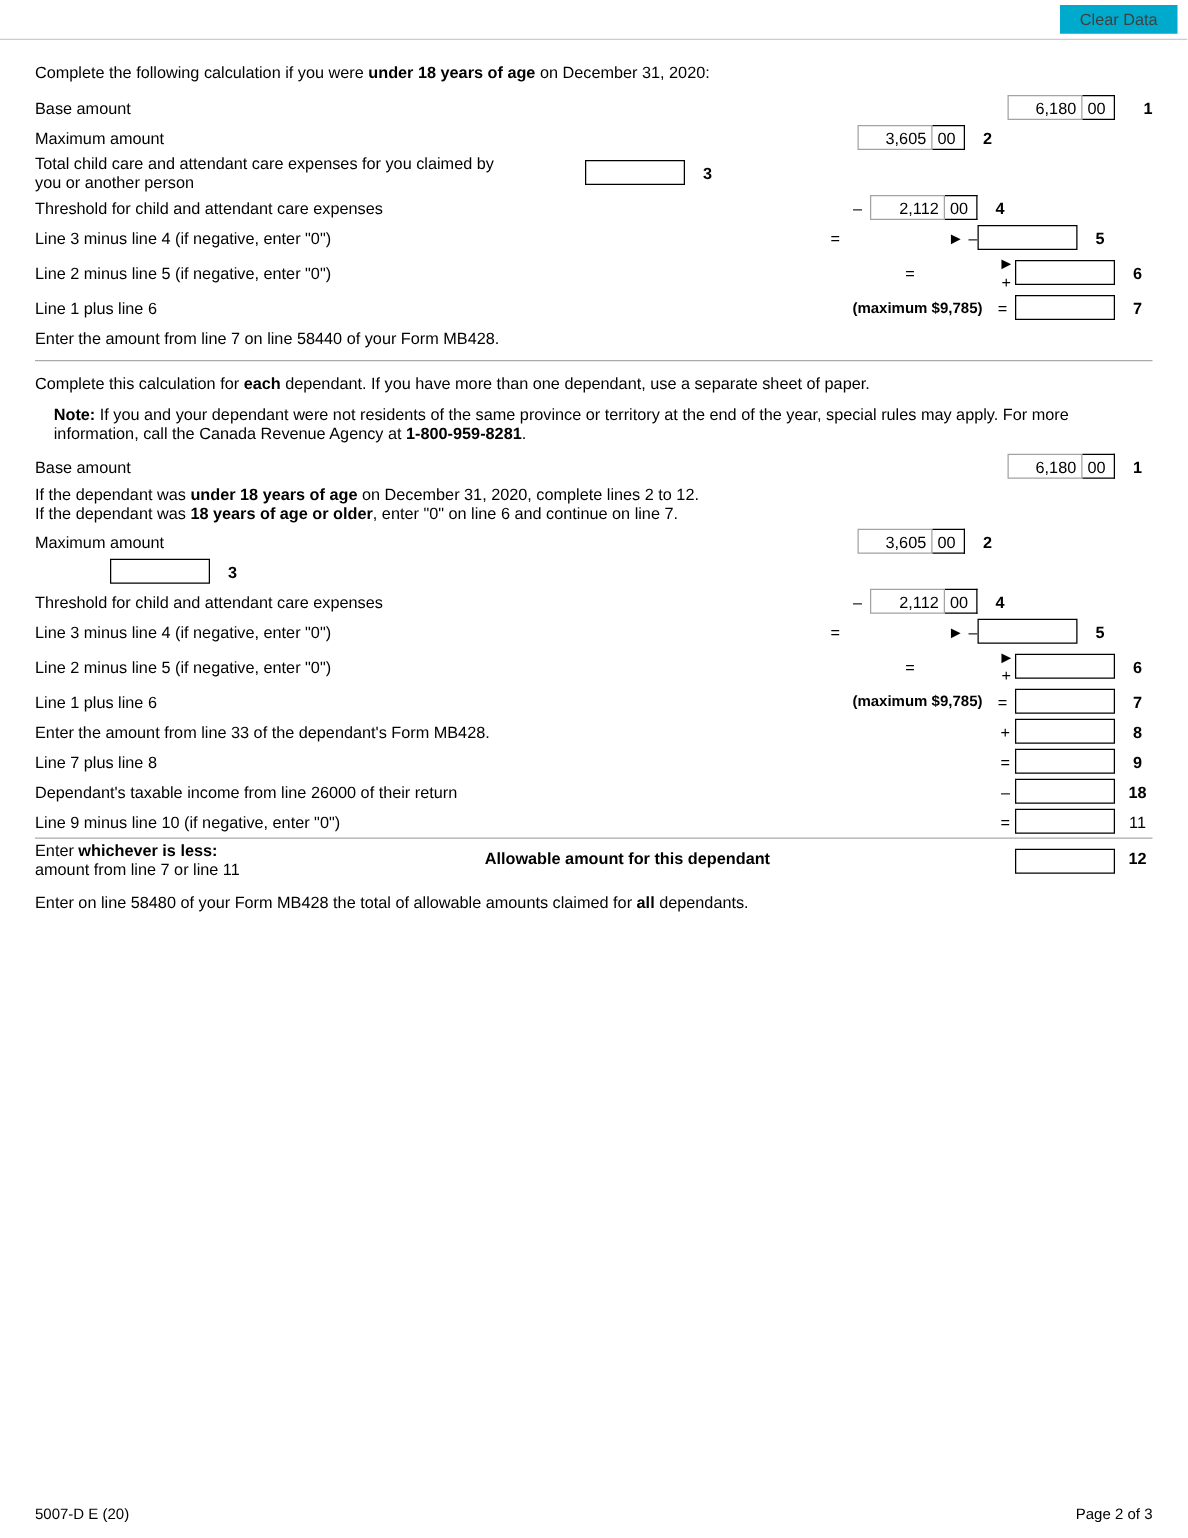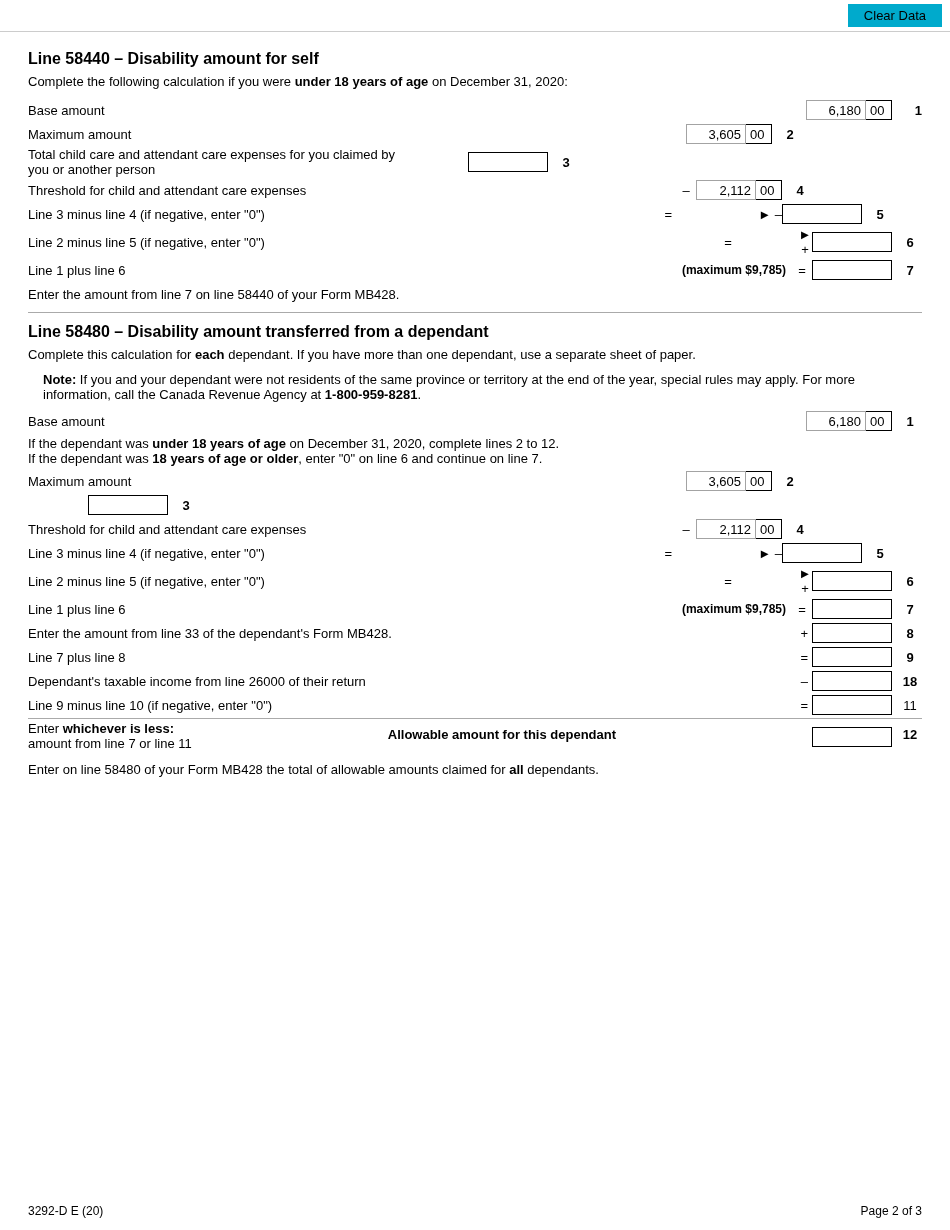--- a/index.html
+++ b/index.html
@@ -15,21 +15,21 @@
 
     .top-bar {
       display: flex;
       justify-content: flex-end;
       padding: 4px 8px;
       border-bottom: 1px solid #ccc;
     }
 
     .clear-data-btn {
       background: #00aacc;
-      color: #000000;
+      color: #404040;
       border: none;
       padding: 4px 16px;
       font-size: 13px;
       cursor: pointer;
     }
 
     .content {
       padding: 18px 28px 20px 28px;
     }
 
@@ -112,21 +112,20 @@
 </head>
 <body>
 
 <div class="top-bar">
   <button class="clear-data-btn">Clear Data</button>
 </div>
 
 <div class="content">
 
   <div>
-    <div class="section-title">Line 58440 – Disability amount for self</div>
     <div class="section-desc">
       Complete the following calculation if you were <strong>under 18 years of age</strong> on December 31, 2020:
     </div>
 
     <div class="row-line">
       <span class="row-label">Base amount</span>
       <span style="flex:0 0 auto; margin-right:4px;"></span>
       <span style="flex:0 0 150px;"></span>
       <span style="flex:0 0 auto; margin-right:4px;"></span>
       <span style="flex:0 0 auto;">
@@ -210,21 +209,20 @@
       </span>
       <span style="flex:0 0 30px; font-weight:bold; text-align:center; font-size:13px; padding-left:6px;">7</span>
     </div>
 
     <div class="section-desc" style="margin-top:6px;">Enter the amount from line 7 on line 58440 of your Form MB428.</div>
   </div>
 
   <div class="divider"></div>
 
   <div>
-    <div class="section-title">Line 58480 – Disability amount transferred from a dependant</div>
     <div class="section-desc">
       Complete this calculation for <strong>each</strong> dependant. If you have more than one dependant, use a separate sheet of paper.
     </div>
     <div class="note-text">
       <strong>Note:</strong> If you and your dependant were not residents of the same province or territory at the end of the year, special rules may apply. For more information, call the Canada Revenue Agency at <strong>1-800-959-8281</strong>.
     </div>
 
     <div class="row-line">
       <span class="row-label">Base amount</span>
       <span style="flex:0 0 150px;"></span>
@@ -363,15 +361,15 @@
 
     <div class="section-desc" style="margin-top:8px;">
       Enter on line 58480 of your Form MB428 the total of allowable amounts claimed for <strong>all</strong> dependants.
     </div>
 
   </div>
 
 </div>
 
 <div class="footer">
-  <span>3292-D E (20)</span>
+  <span>5007-D E (20)</span>
   <span>Page 2 of 3</span>
 </div>
 
 </body></html>

